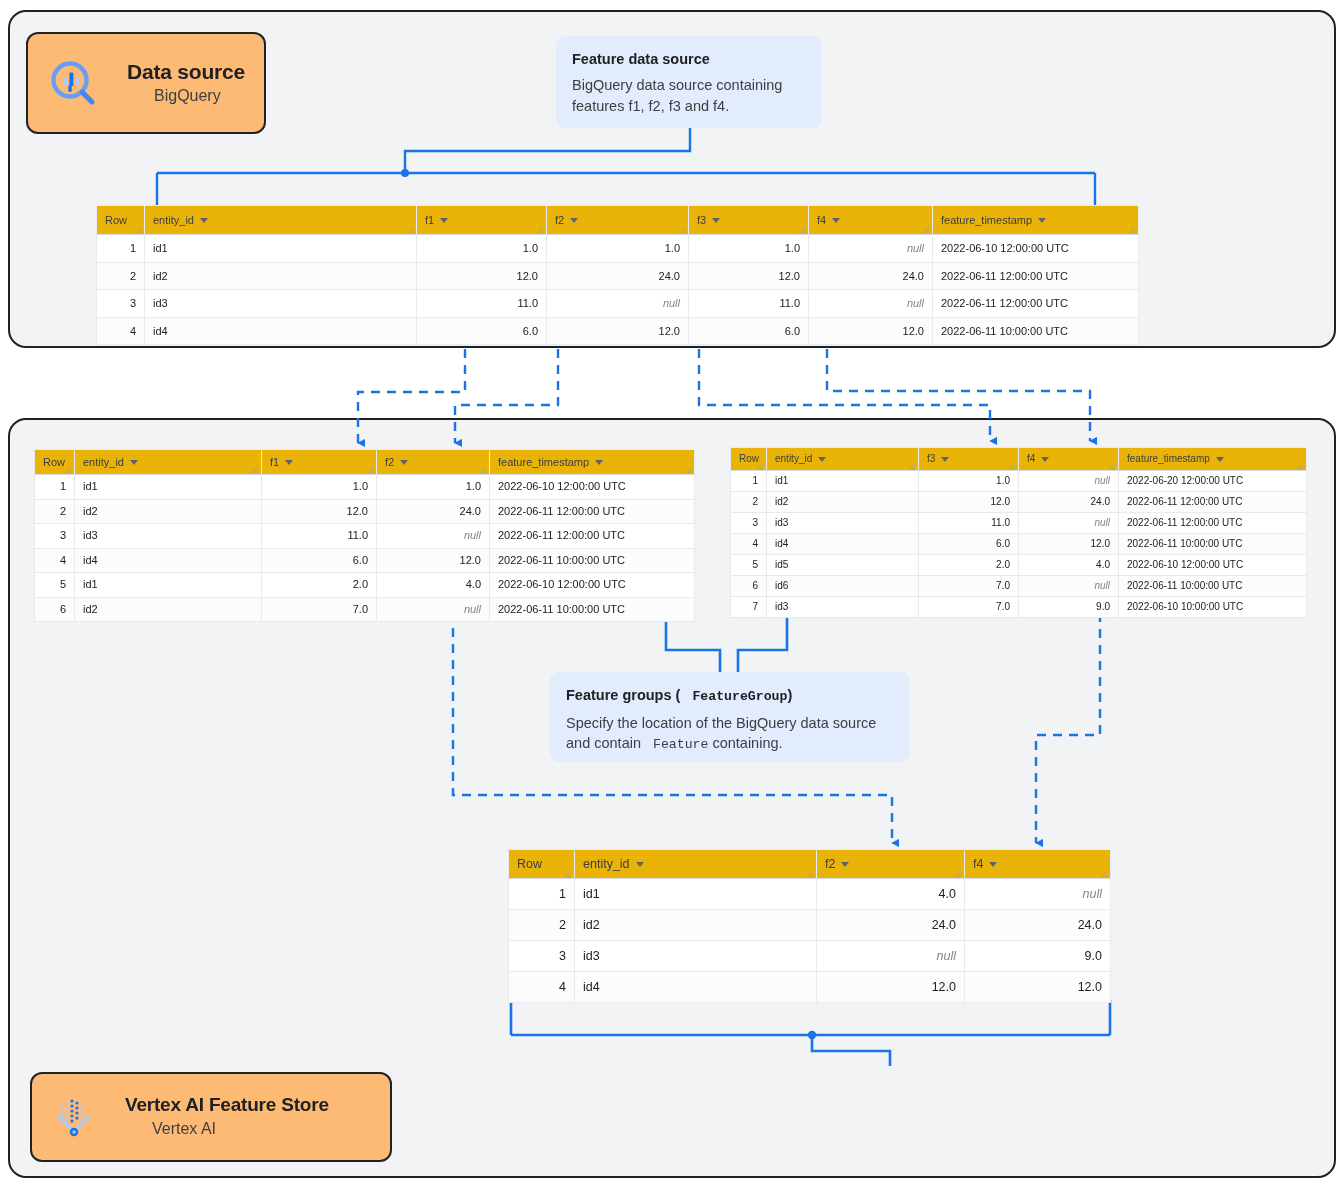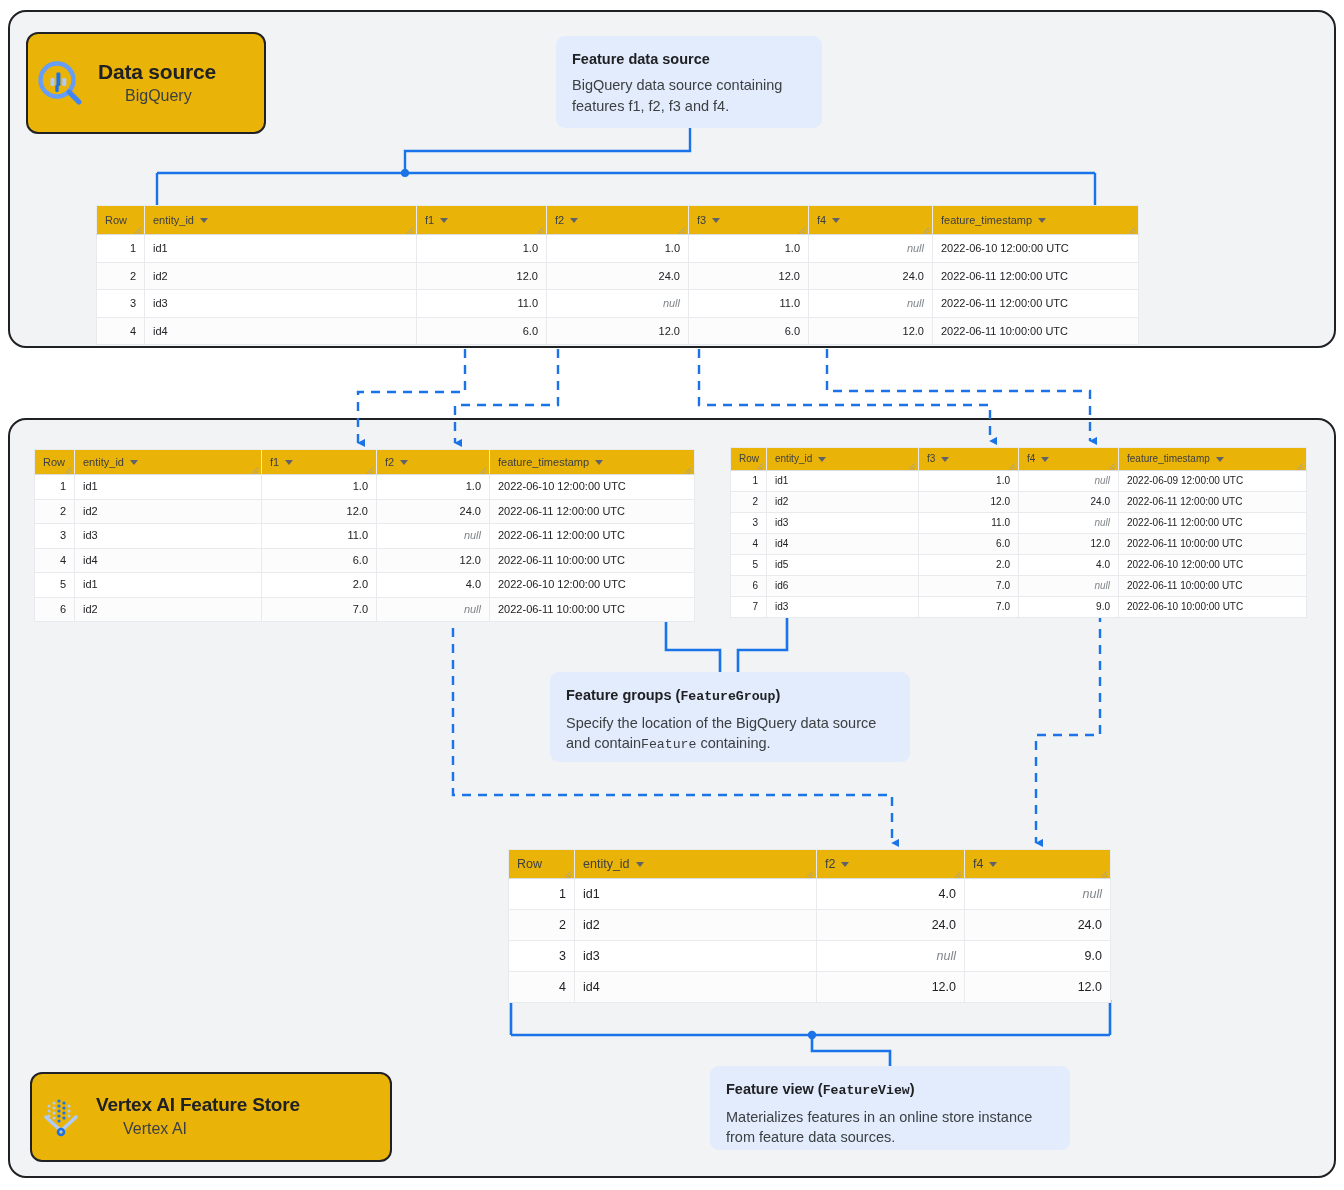--- a/index.html
+++ b/index.html
@@ -20,27 +20,27 @@
     border:2px solid #202124;
     border-radius:18px;
     box-sizing:border-box;
   }
   #panel-top{left:8px;top:10px;width:1328px;height:338px;}
   #panel-bottom{left:8px;top:418px;width:1328px;height:760px;}
 
   
   .product-card{
     position:absolute;
-    background:#eab308;
+    background:#fdba74;
     border:2.5px solid #202124;
     border-radius:12px;
     box-sizing:border-box;
     display:flex;align-items:center;
-    padding-left:6px;
-    gap:12px;
+    padding-left:19px;
+    gap:28px;
   }
   #card-datasource{left:26px;top:32px;width:240px;height:102px;}
   #card-featurestore{left:30px;top:1072px;width:362px;height:90px;}
   .product-text .ptitle{
     font-size:21px;font-weight:bold;color:#202124;line-height:1.2;
     letter-spacing:-0.2px;
   }
   #card-featurestore .ptitle{font-size:19px;}
   .product-text .psub{
     font-size:16px;color:#3c4043;line-height:1.3;margin-top:2px;margin-left:27px;
@@ -55,21 +55,21 @@
     box-sizing:border-box;
     padding:14px 16px 15px 16px;
   }
   .callout .c-title{
     font-size:14.5px;font-weight:bold;color:#202124;
     margin:0 0 7px 0;line-height:1.25;
   }
   .callout .c-body{
     font-size:14.5px;color:#3c4043;line-height:1.42;margin:0;
   }
-  .mono{font-family:"Liberation Mono",monospace;font-size:13.2px;}
+  .mono{font-family:"Liberation Mono",monospace;font-size:13.2px;margin-left:12px;}
   .c-title .mono{font-weight:bold;}
   #callout-fds{left:556px;top:36px;width:266px;height:92px;}
   #callout-fg{left:550px;top:672px;width:360px;height:90px;}
   #callout-fv{left:710px;top:1066px;width:360px;height:84px;}
 
   
   .tbl{
     position:absolute;
     background:#ffffff;
     border:1px solid #dadce0;
@@ -250,24 +250,20 @@
   <div class="callout" id="callout-fds">
     <p class="c-title">Feature data source</p>
     <p class="c-body">BigQuery data source containing features f1, f2, f3 and f4.</p>
   </div>
 
   <div class="callout" id="callout-fg">
     <p class="c-title"><span>Feature groups (</span><span class="mono">FeatureGroup</span><span>)</span></p>
     <p class="c-body"><span>Specify the location of the BigQuery data source and contain</span><span class="mono">Feature</span><span> containing.</span></p>
   </div>
 
-  <div class="callout" id="callout-fv">
-    <p class="c-title"><span>Feature view (</span><span class="mono">FeatureView</span><span>)</span></p>
-    <p class="c-body">Materializes features in an online store instance from feature data sources.</p>
-  </div>
 
   <table class="tbl" id="tbl-source">
       <colgroup>
         <col style="width: 48px;">
         <col style="width: 272px;">
         <col style="width: 130px;">
         <col style="width: 142px;">
         <col style="width: 120px;">
         <col style="width: 124px;">
         <col style="width: 206px;">
@@ -501,21 +497,21 @@
               <i></i>
             </span></th>
         </tr>
       </thead>
       <tbody>
         <tr>
           <td class="rownum">1</td>
           <td>id1</td>
           <td class="num">1.0</td>
           <td class="nullv">null</td>
-          <td>2022-06-09 12:00:00 UTC</td>
+          <td>2022-06-20 12:00:00 UTC</td>
         </tr>
         <tr>
           <td class="rownum">2</td>
           <td>id2</td>
           <td class="num">12.0</td>
           <td class="num">24.0</td>
           <td>2022-06-11 12:00:00 UTC</td>
         </tr>
         <tr>
           <td class="rownum">3</td>

